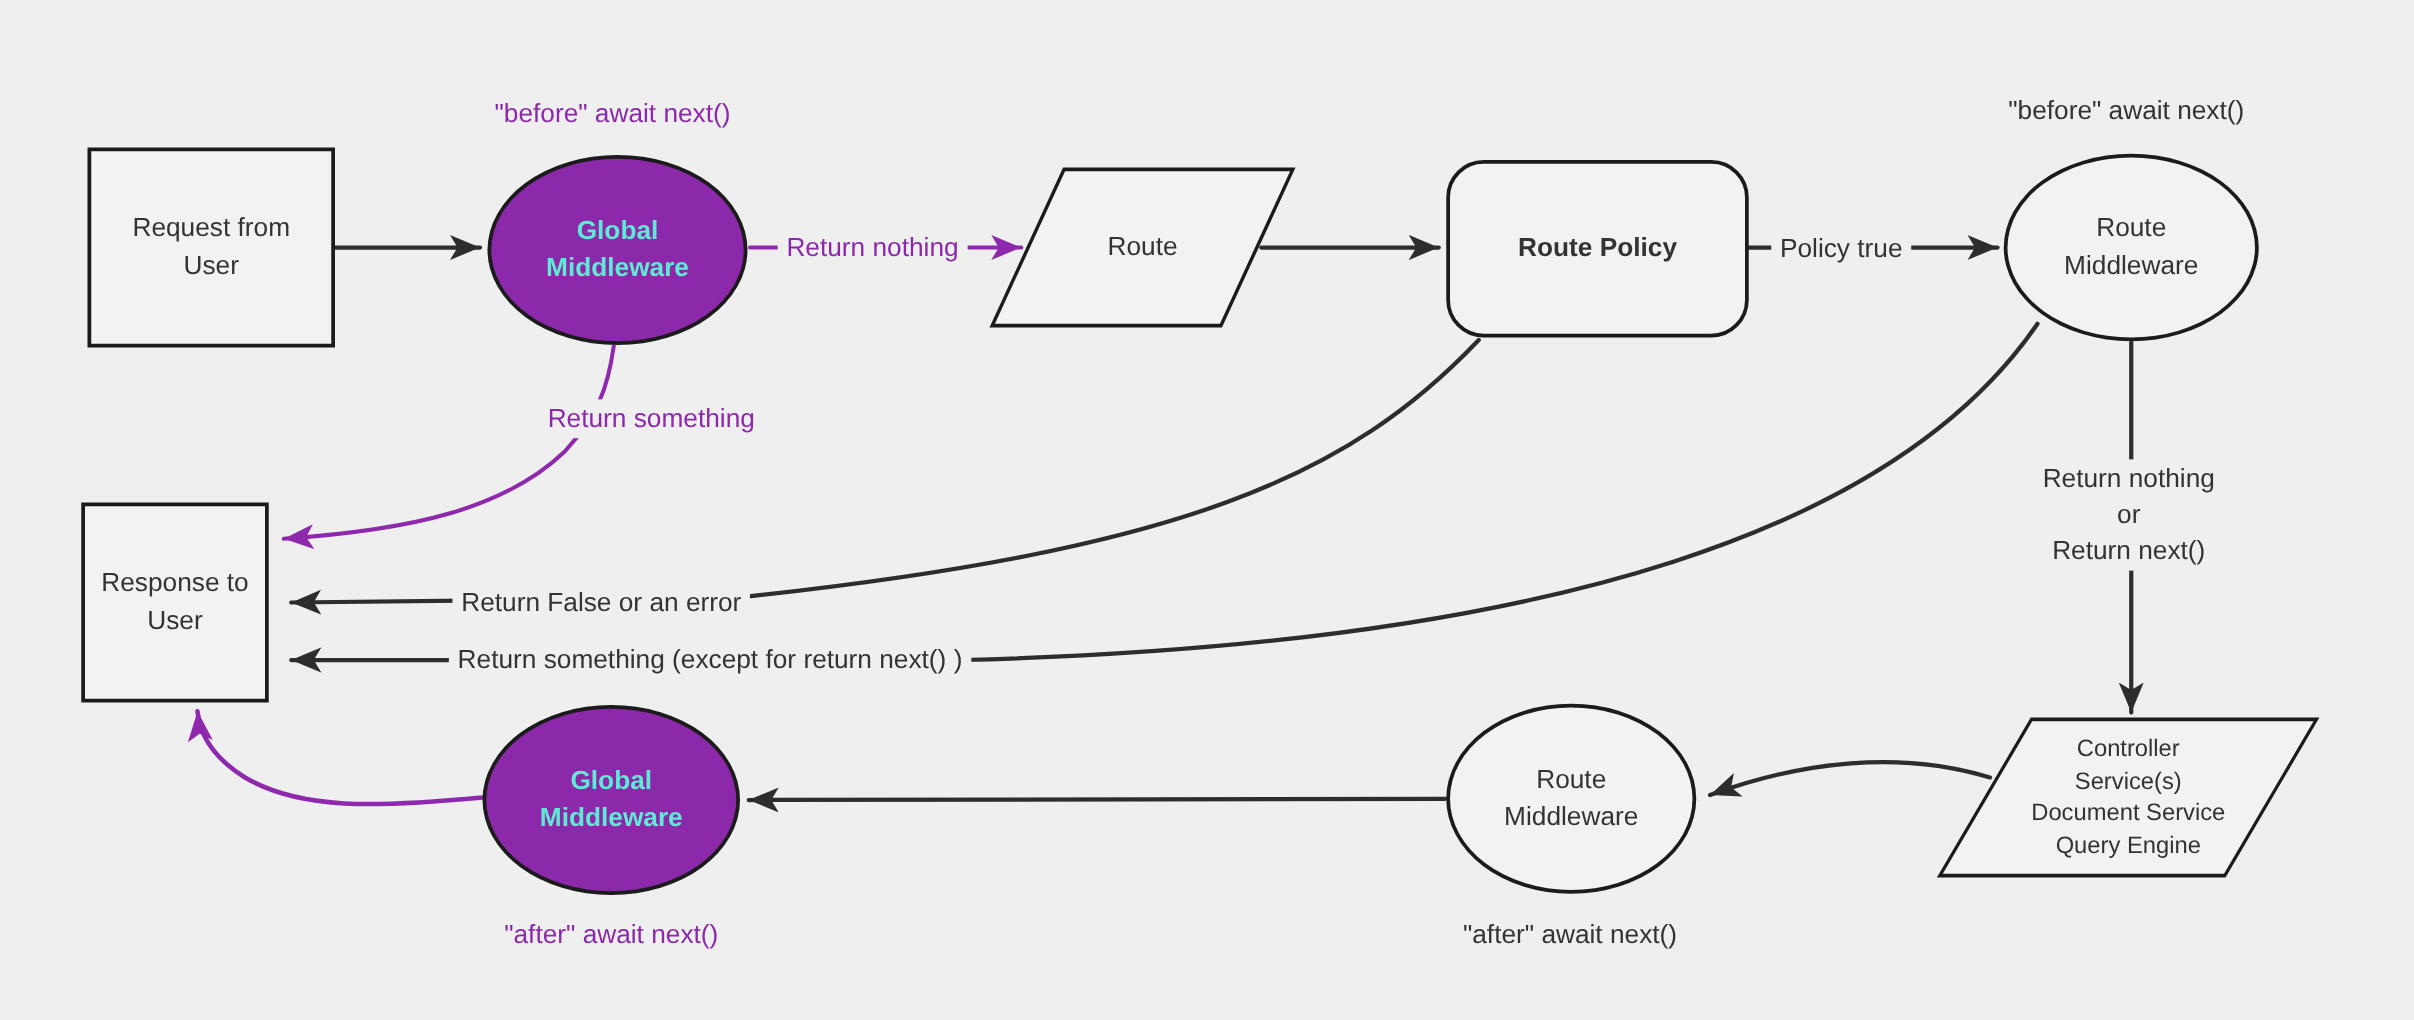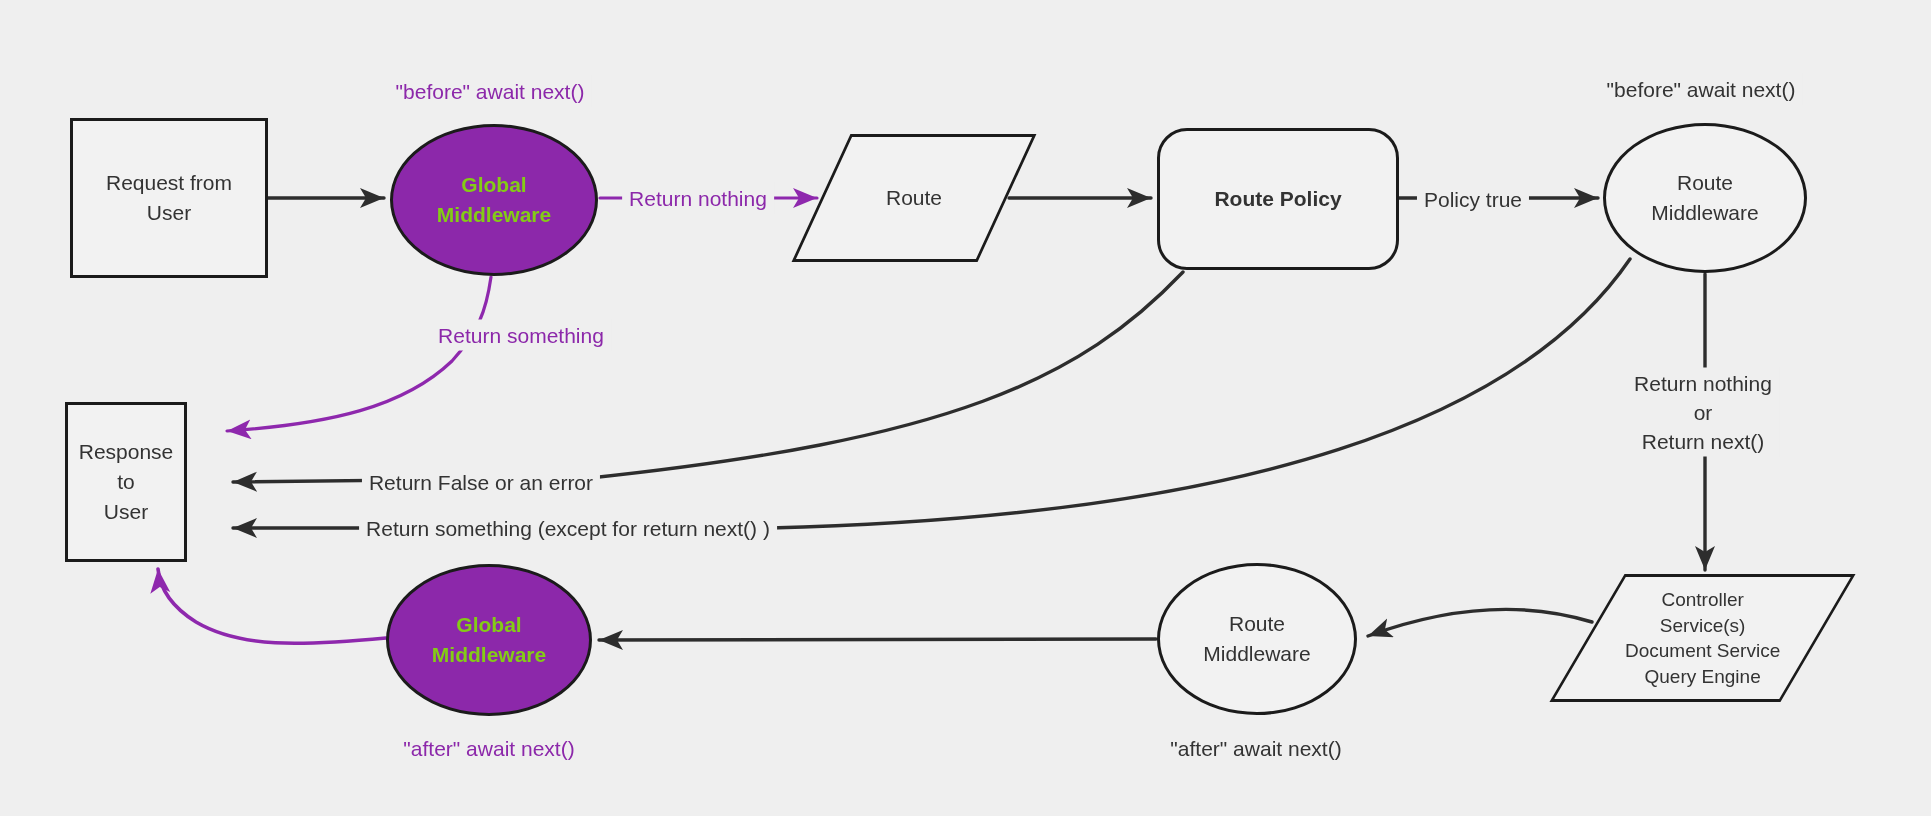--- a/index.html
+++ b/index.html
@@ -13,21 +13,21 @@
     background:#efefef;padding:1px 7px;font-size:21px;line-height:29px;
     white-space:pre-line;text-align:center;color:#333333;
   }
   .elabel.purple{color:#8c28aa;}
   .node{
     position:absolute;z-index:3;display:flex;align-items:center;justify-content:center;
     background:#f2f2f2;border:3.5px solid #1b1b1b;box-sizing:border-box;
     font-size:21px;line-height:30px;text-align:center;white-space:pre-line;
   }
   .node.ellipse{border-radius:50%;}
-  .node.fill-purple{background:#8c28aa;color:#84cc16;font-weight:bold;}
+  .node.fill-purple{background:#8c28aa;color:#5eead4;font-weight:bold;}
   .node.para .inner{display:block;text-align:center;}
   .controller-text{font-size:19px;line-height:25.5px;}
 </style>
 </head>
 <body>
 
 <div class="stage">
 
   <svg class="wires" width="1931" height="816" viewBox="0 0 1931 816">
     <defs>
@@ -87,16 +87,16 @@
 Document Service
 Query Engine</span>
   </div>
 
   <div class="node ellipse" style="left:1157px;top:563px;width:200px;height:152px;">Route
 Middleware</div>
 
   <div class="node ellipse fill-purple" style="left:386px;top:564px;width:206px;height:152px;">Global
 Middleware</div>
 
-  <div class="node" style="left:65px;top:402px;width:122px;height:160px;">Response to
+  <div class="node" style="left:65px;top:402px;width:150px;height:160px;">Response to
 User</div>
 
 </div>
 
 </body></html>

